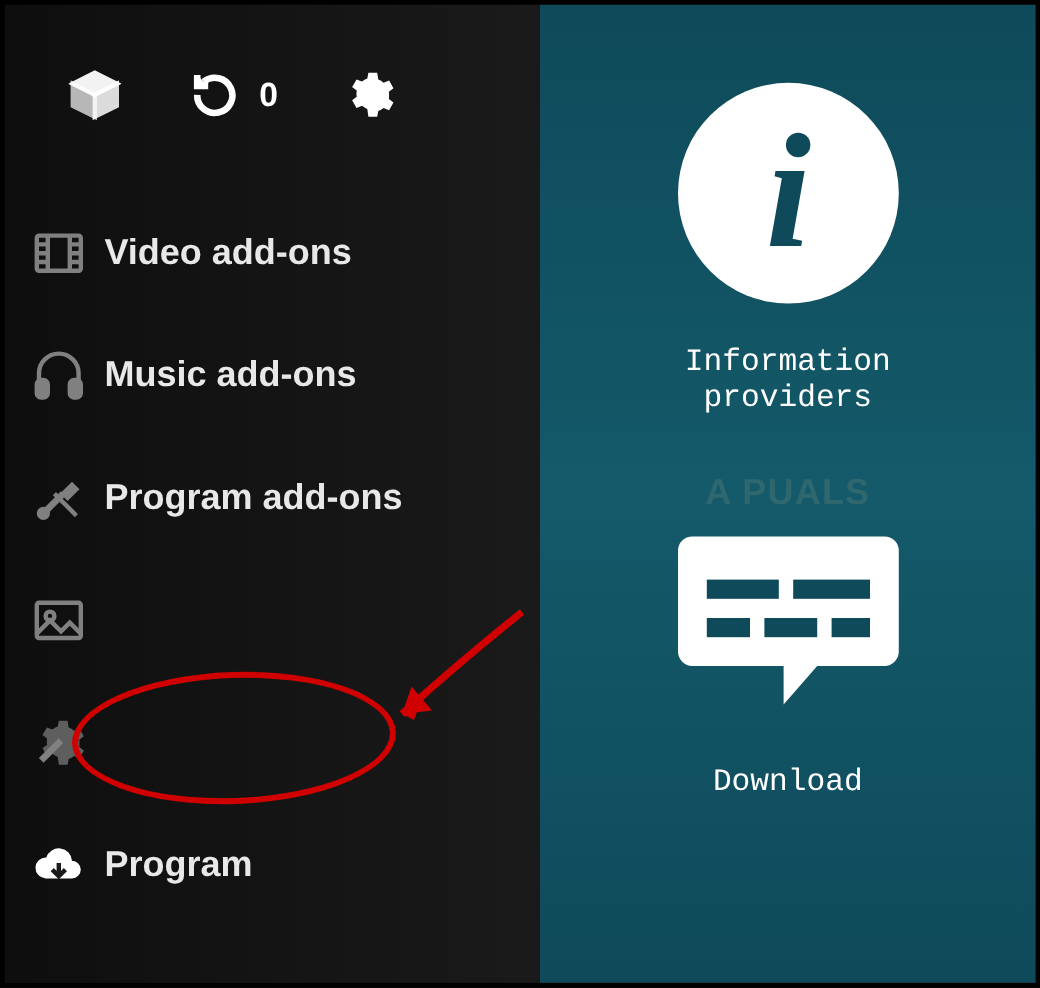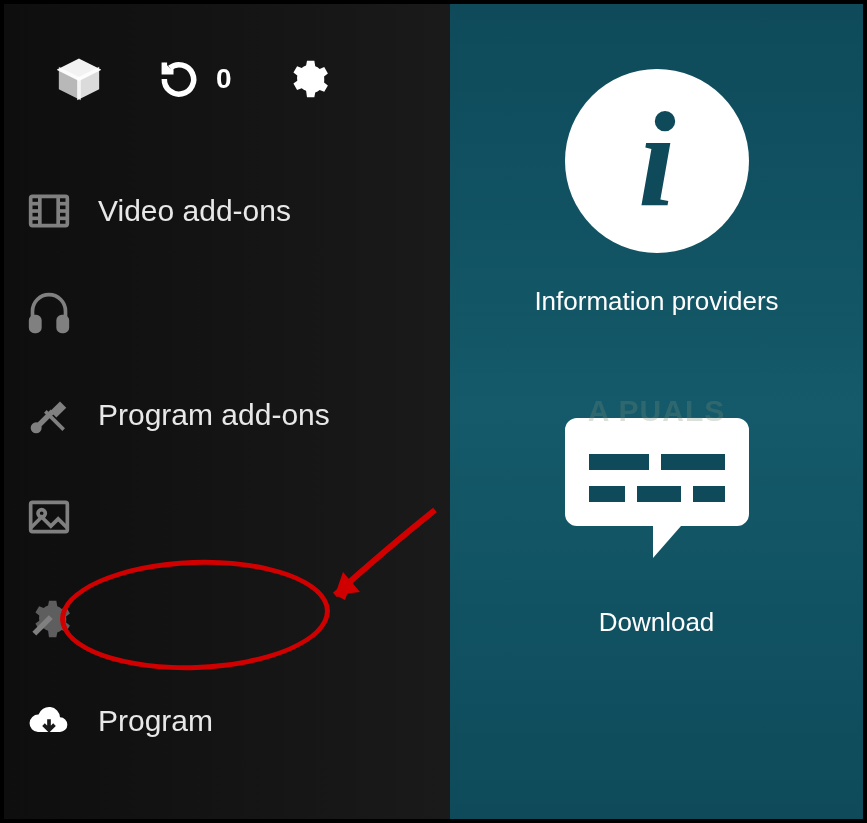--- a/index.html
+++ b/index.html
@@ -45,24 +45,24 @@
   }
   .nav-list {
     display: flex;
     flex-direction: column;
     gap: 48px;
     padding: 30px 20px 0 20px;
   }
   .nav-item {
     display: flex;
     align-items: center;
-    gap: 24px;
+    gap: 13px;
     color: #e8e8e8;
     font-size: 30px;
-    font-weight: 400;
+    font-weight: 700;
     cursor: pointer;
     padding: 2px 0;
   }
   .nav-icon {
     width: 50px;
     height: 50px;
     display: flex;
     align-items: center;
     justify-content: center;
     color: #808080;
@@ -93,20 +93,21 @@
     display: flex;
     align-items: center;
     justify-content: center;
   }
   .tile-icon svg { width: 200px; height: 200px; }
   .tile-label {
     color: #fff;
     font-size: 26px;
     font-weight: 300;
     text-align: center;
+    font-family: Liberation Mono, monospace;
   }
   .watermark {
     position: absolute;
     left: 0;
     top: 390px;
     width: 100%;
     text-align: center;
     color: rgba(120,140,120,0.5);
     font-size: 30px;
     font-weight: 600;
@@ -191,20 +192,21 @@
       </div>
 
       <div class="nav-item">
         <span class="nav-icon">
           <svg viewBox="0 0 24 24" fill="none" stroke="currentColor" stroke-width="2">
             <path d="M3 14v-3a9 9 0 0118 0v3"></path>
             <rect x="2" y="14" width="5" height="8" rx="2" fill="currentColor"></rect>
             <rect x="17" y="14" width="5" height="8" rx="2" fill="currentColor"></rect>
           </svg>
         </span>
+        <span>Music add-ons</span>
       </div>
 
       <div class="nav-item">
         <span class="nav-icon">
           <svg viewBox="0 0 24 24" fill="none" stroke="currentColor" stroke-width="2">
             <path d="M4 20 L14 10" stroke-width="3"></path>
             <path d="M14 10 L18 6 L20 8 L16 12 Z" fill="currentColor"></path>
             <path d="M20 20 L10 10" stroke-width="2"></path>
             <circle cx="5" cy="19" r="2" fill="currentColor"></circle>
           </svg>

